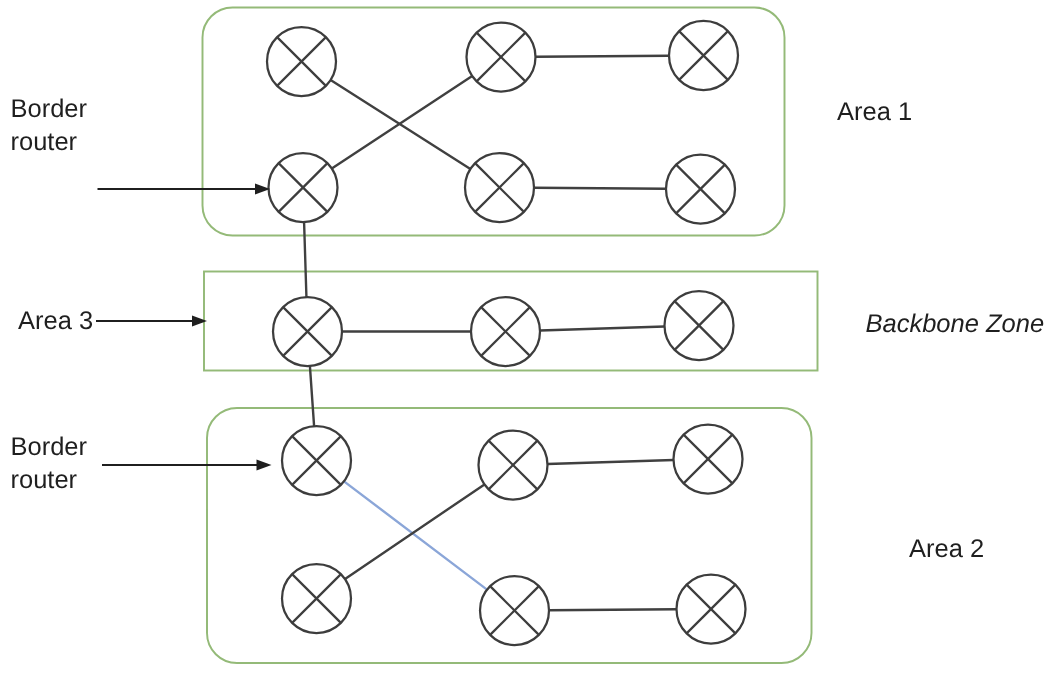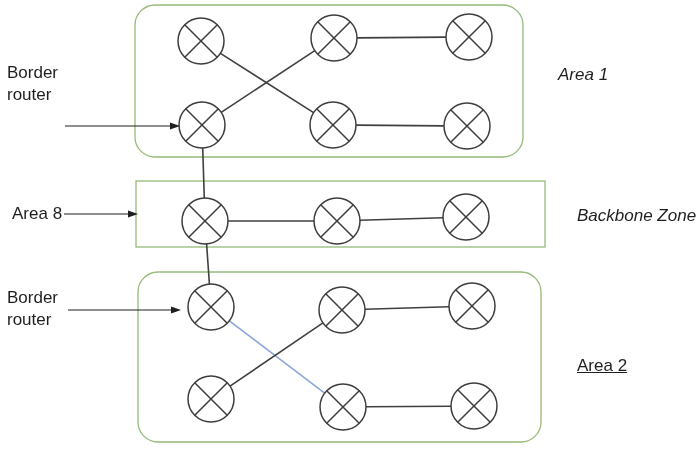--- a/index.html
+++ b/index.html
@@ -121,19 +121,19 @@
       </g>
       <line x1="65" y1="126" x2="172" y2="126" stroke="#1f1f1f" stroke-width="1.2"></line>
       <polygon points="180,126 170,122.4 170,129.6" fill="#1f1f1f"></polygon>
       <line x1="64" y1="214" x2="130" y2="214" stroke="#1f1f1f" stroke-width="1.2"></line>
       <polygon points="138,214 128,210.4 128,217.6" fill="#1f1f1f"></polygon>
       <line x1="68" y1="310" x2="173" y2="310" stroke="#1f1f1f" stroke-width="1.2"></line>
       <polygon points="181,310 171,306.4 171,313.6" fill="#1f1f1f"></polygon>
     </svg>
 
   <div class="label wrap" style="left: 7px; top: 62px;">Border router</div>
-  <div class="label" style="left: 12px; top: 203px;">Area 8</div>
+  <div class="label" style="left: 12px; top: 203px;">Area 3</div>
   <div class="label wrap" style="left: 7px; top: 287px;">Border router</div>
 
-  <div class="label" style="left: 558px; top: 64px; font-style: italic;">Area 1</div>
+  <div class="label" style="left: 558px; top: 64px;">Area 1</div>
   <div class="label" style="left: 577px; top: 205px; font-style: italic;">Backbone Zone</div>
-  <div class="label" style="left: 577px; top: 355px; text-decoration: underline;">Area 2</div>
+  <div class="label" style="left: 606px; top: 355px;">Area 2</div>
 </div>
 
 </body></html>

